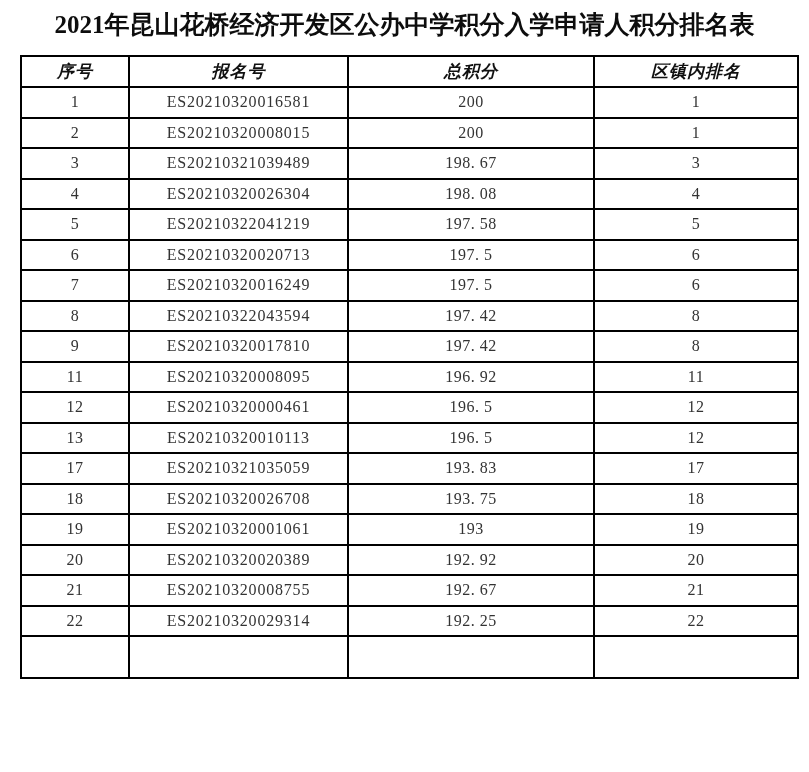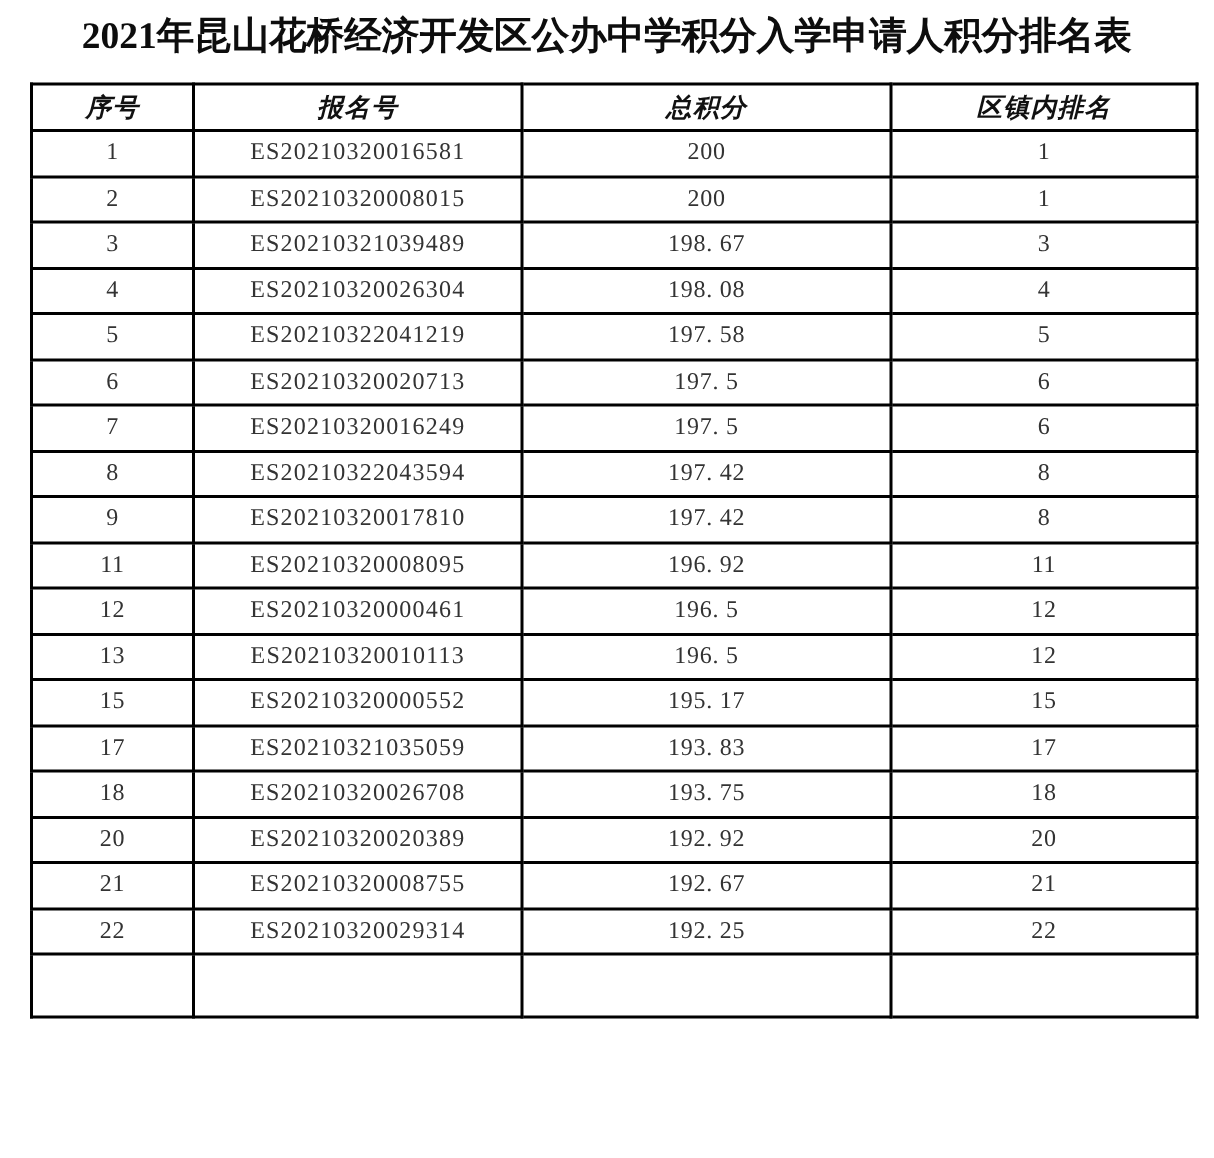--- a/index.html
+++ b/index.html
@@ -160,36 +160,36 @@
           <td data-name="cell-total-score">196. 5</td>
           <td data-name="cell-district-rank">12</td>
         </tr>
         <tr data-name="table-row">
           <td data-name="cell-no">13</td>
           <td data-name="cell-registration-number">ES20210320010113</td>
           <td data-name="cell-total-score">196. 5</td>
           <td data-name="cell-district-rank">12</td>
         </tr>
         <tr data-name="table-row">
-          <td data-name="cell-no">15</td>
-          <td data-name="cell-registration-number">ES20210320000552</td>
-          <td data-name="cell-total-score">195. 17</td>
-          <td data-name="cell-district-rank">15</td>
-        </tr>
-        <tr data-name="table-row">
           <td data-name="cell-no">17</td>
           <td data-name="cell-registration-number">ES20210321035059</td>
           <td data-name="cell-total-score">193. 83</td>
           <td data-name="cell-district-rank">17</td>
         </tr>
         <tr data-name="table-row">
           <td data-name="cell-no">18</td>
           <td data-name="cell-registration-number">ES20210320026708</td>
           <td data-name="cell-total-score">193. 75</td>
           <td data-name="cell-district-rank">18</td>
+        </tr>
+        <tr data-name="table-row">
+          <td data-name="cell-no">19</td>
+          <td data-name="cell-registration-number">ES20210320001061</td>
+          <td data-name="cell-total-score">193</td>
+          <td data-name="cell-district-rank">19</td>
         </tr>
         <tr data-name="table-row">
           <td data-name="cell-no">20</td>
           <td data-name="cell-registration-number">ES20210320020389</td>
           <td data-name="cell-total-score">192. 92</td>
           <td data-name="cell-district-rank">20</td>
         </tr>
         <tr data-name="table-row">
           <td data-name="cell-no">21</td>
           <td data-name="cell-registration-number">ES20210320008755</td>

